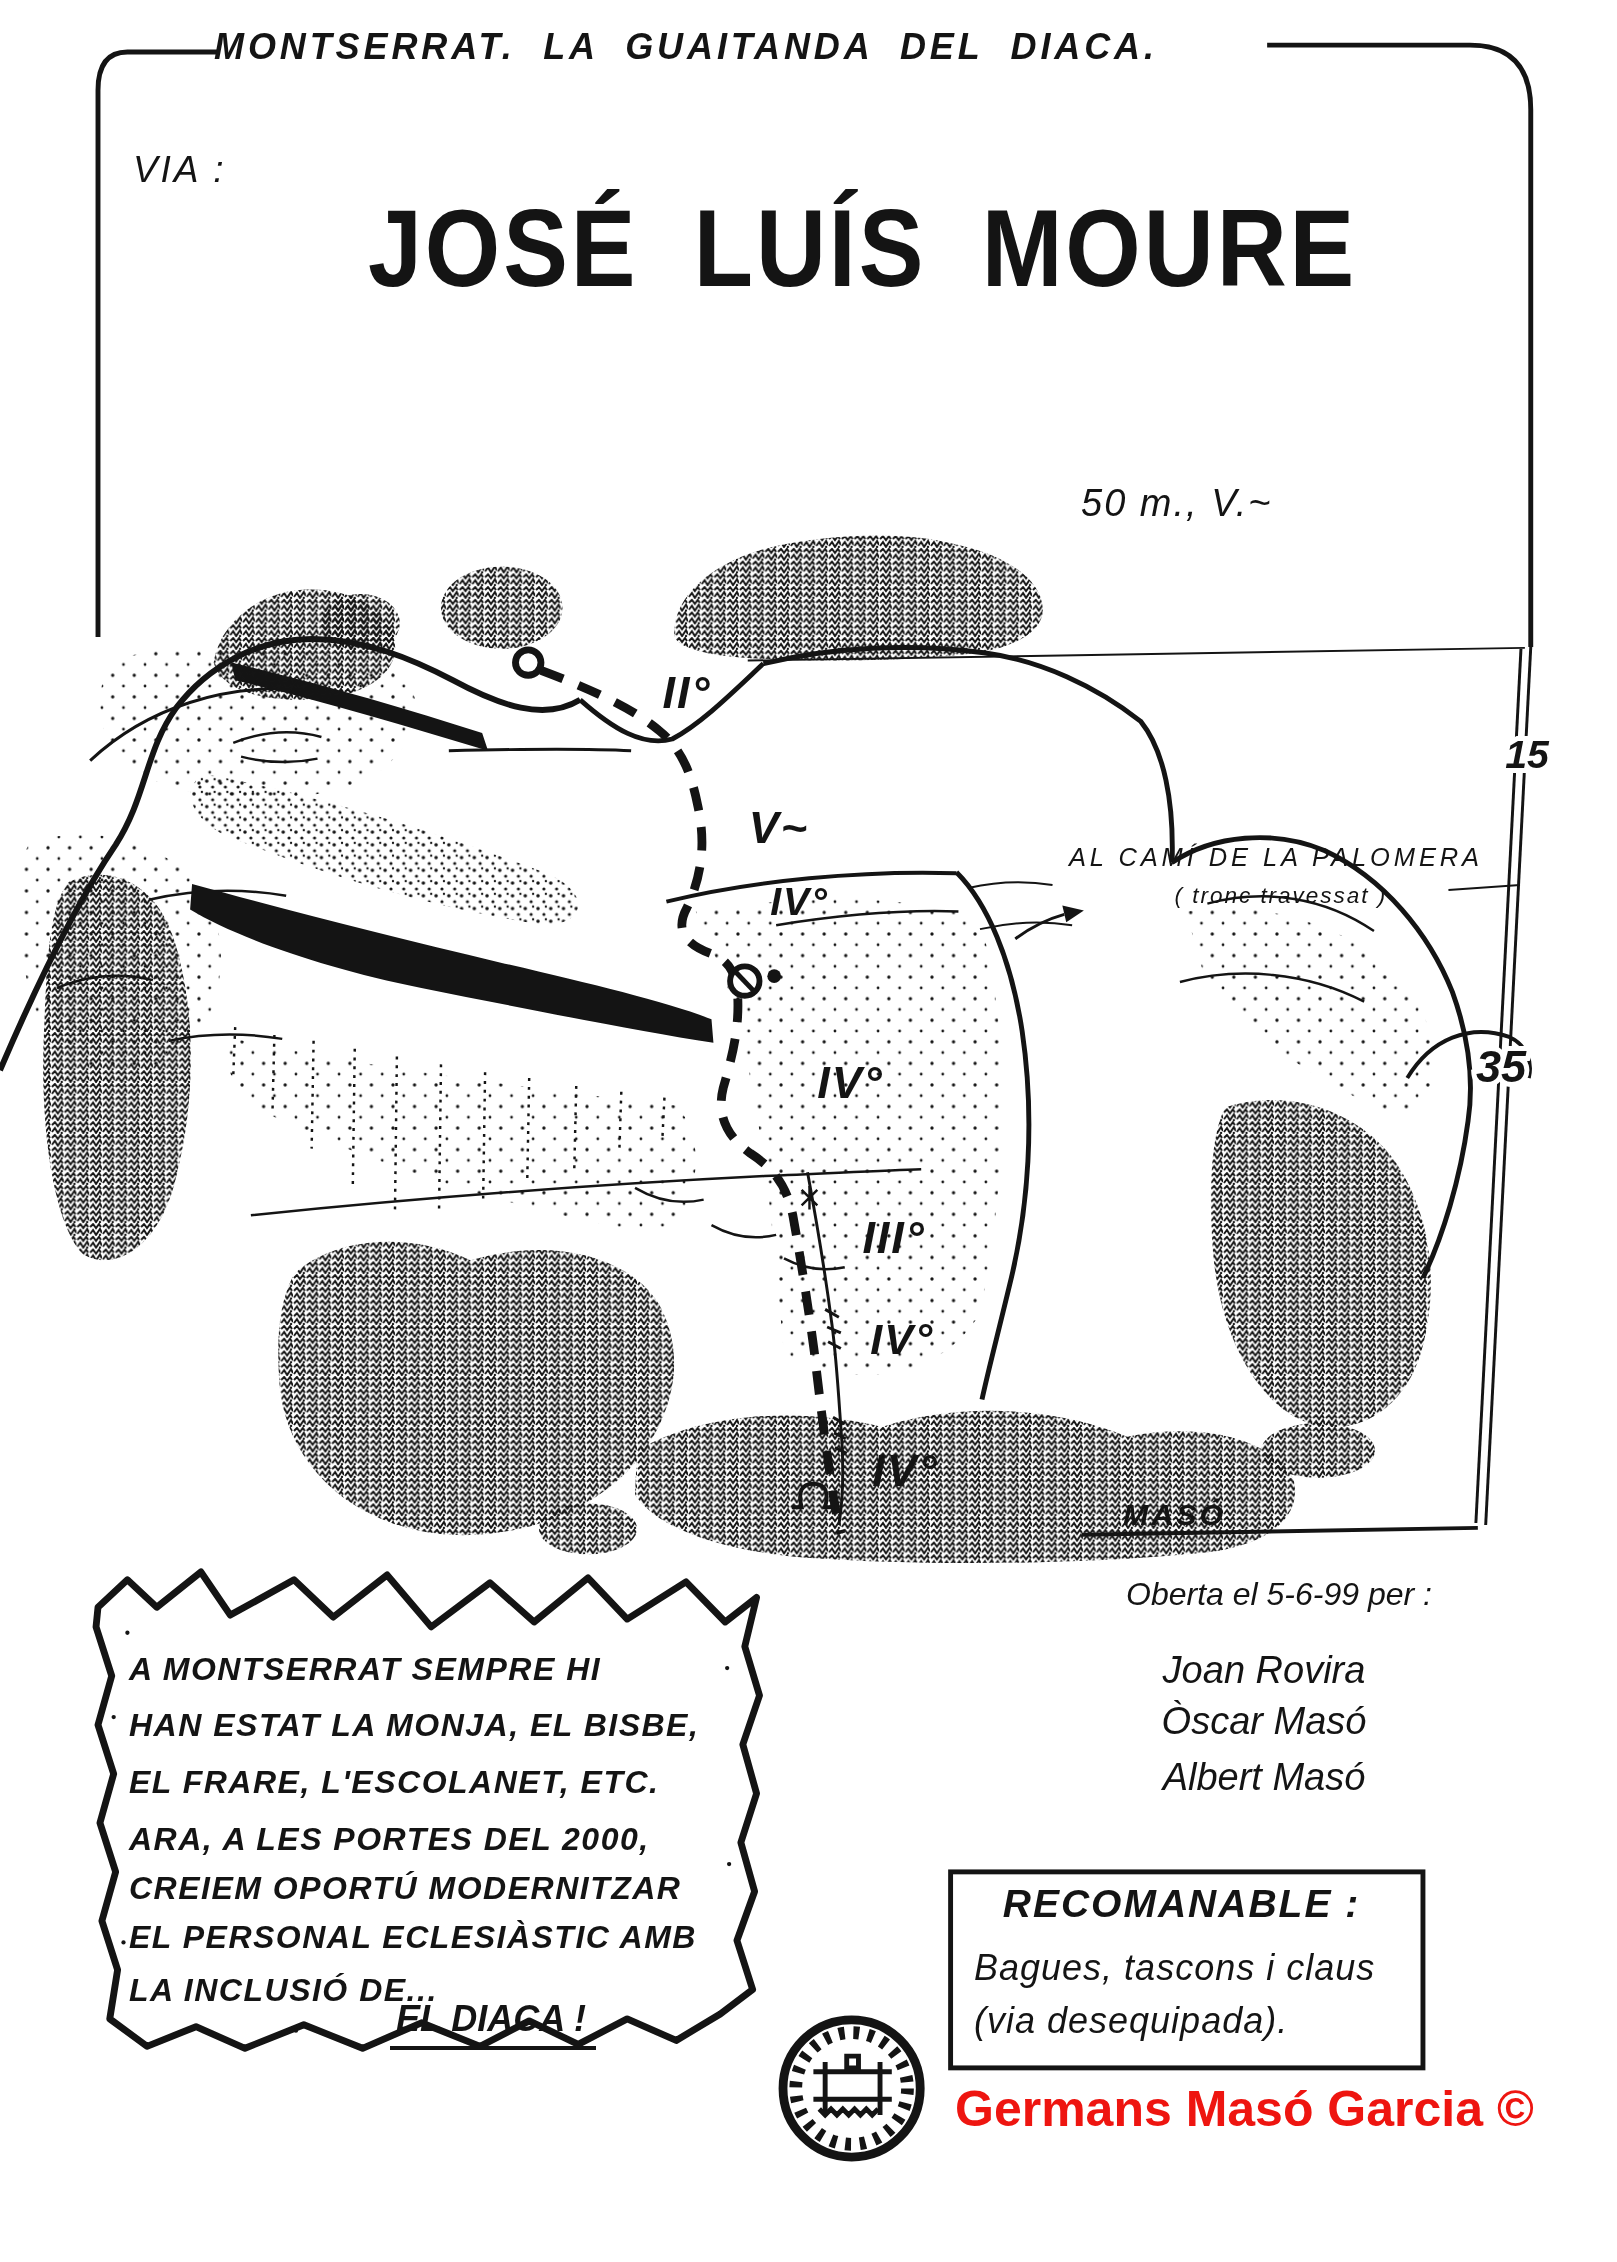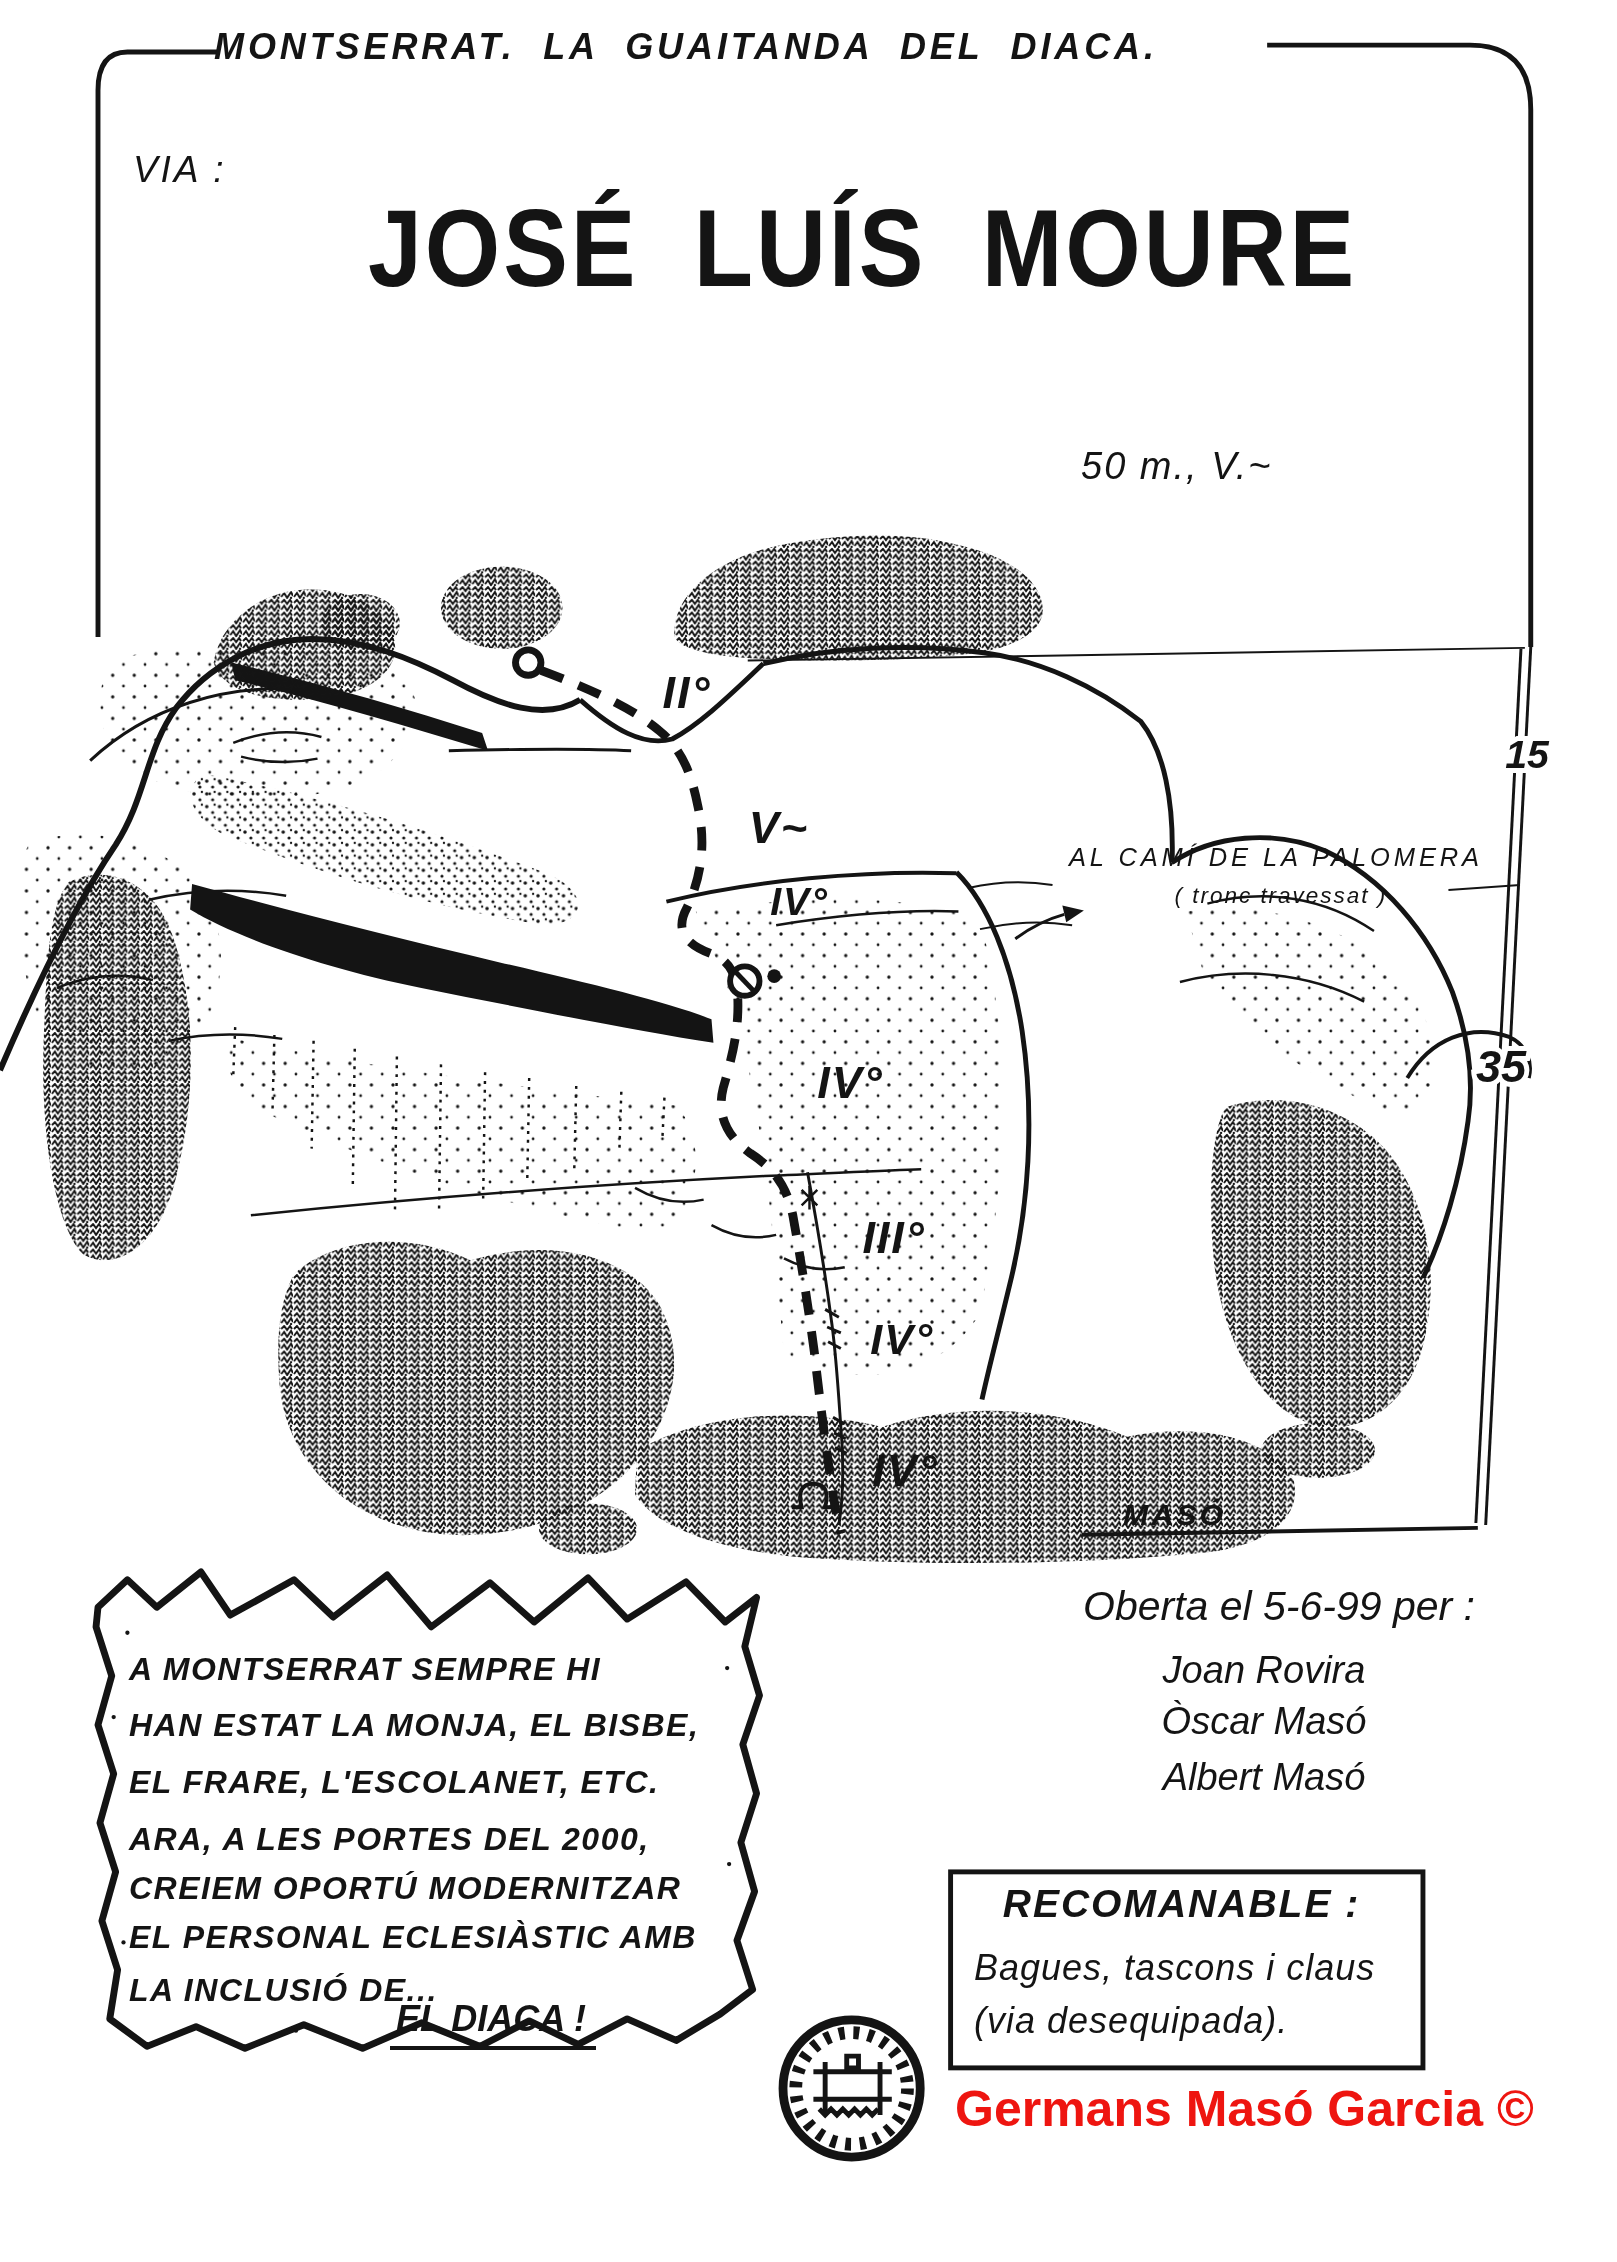--- a/index.html
+++ b/index.html
@@ -5,22 +5,22 @@
   html,body{margin:0;padding:0;background:#ffffff;}
   .sheet{position:relative;width:1617px;height:2262px;background:#ffffff;
          font-family:"Liberation Sans",sans-serif;color:#141414;overflow:hidden;}
   .sheet svg{position:absolute;left:0;top:0;}
   .t{position:absolute;white-space:nowrap;color:#141414;}
   .region-title{left:214px;top:25.5px;width:1054px;text-align:left;
                 font-size:36px;font-weight:bold;font-style:italic;letter-spacing:3.9px;word-spacing:13.7px;}
   .via{left:133px;top:149px;font-size:37px;font-style:italic;letter-spacing:2.9px;}
   .route-name{left:368px;top:186px;width:853px;text-align:center;font-size:97px;font-weight:bold;
               letter-spacing:2.9px;word-spacing:25.5px;transform:scaleY(1.12);transform-origin:top center;}
-  .route-stats{left:1081px;top:445px;font-size:38px;font-style:italic;letter-spacing:2px;}
-  .fa-heading{left:1073px;top:1576px;width:412px;text-align:center;font-size:41px;font-style:italic;margin-top:7px;}
+  .route-stats{left:1081px;top:482px;font-size:38px;font-style:italic;letter-spacing:2px;}
+  .fa-heading{left:1073px;top:1576px;width:412px;text-align:center;font-size:32px;font-style:italic;}
   .fa-name{left:1063px;width:402px;text-align:center;font-size:38px;font-style:italic;}
   .note-line{left:129px;font-size:32px;font-style:italic;font-weight:bold;letter-spacing:1.5px;}
   .note-highlight{left:390px;top:1998px;font-size:36px;font-style:italic;font-weight:bold;
                   border-bottom:4.9px solid #141414;padding:0 9.8px 5.9px 5.9px;text-align:right;}
   .gear-heading{left:956px;top:1882px;width:451px;text-align:center;font-size:39px;font-style:italic;font-weight:bold;letter-spacing:2px;}
   .gear-line{left:974px;font-size:36px;font-style:italic;letter-spacing:1px;}
   .credit{left:955px;top:2080px;font-size:50px;font-weight:bold;}
   svg text{font-family:"Liberation Sans",sans-serif;fill:#141414;}
   .grade{font-style:italic;font-weight:bold;letter-spacing:2px;}
   .scalemark{font-style:italic;font-weight:bold;paint-order:stroke;stroke:#ffffff;stroke-width:10px;}

